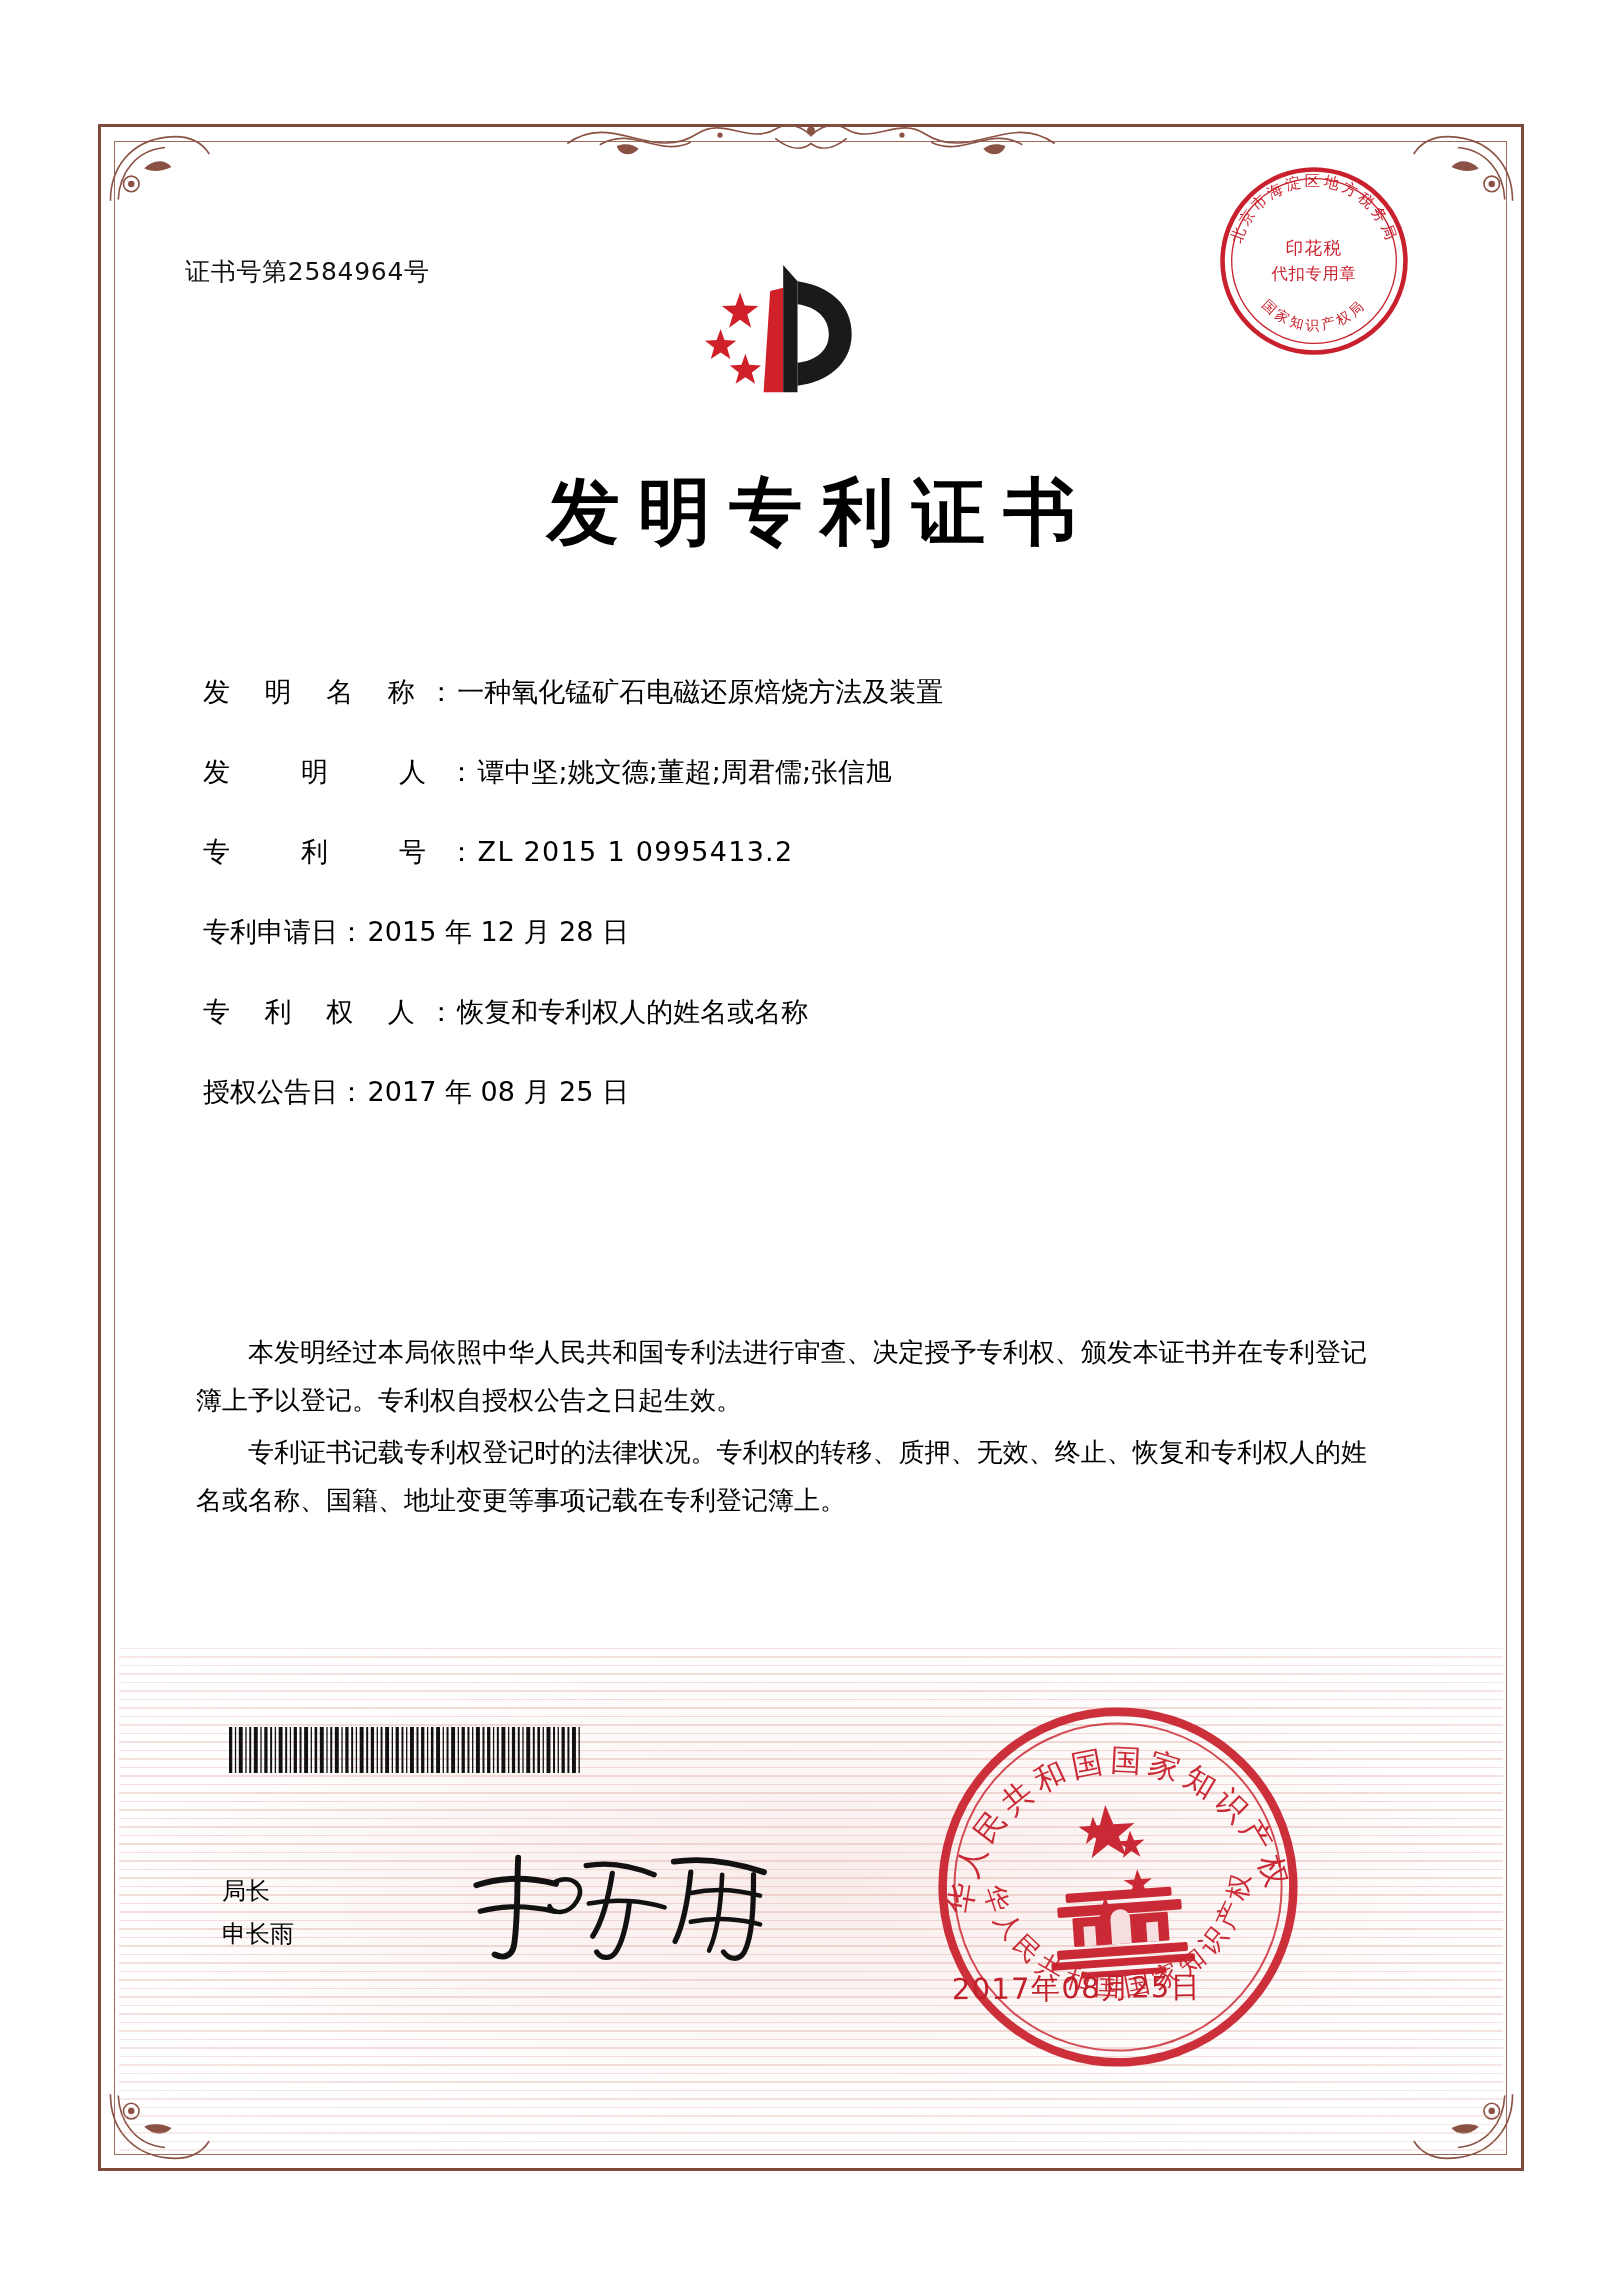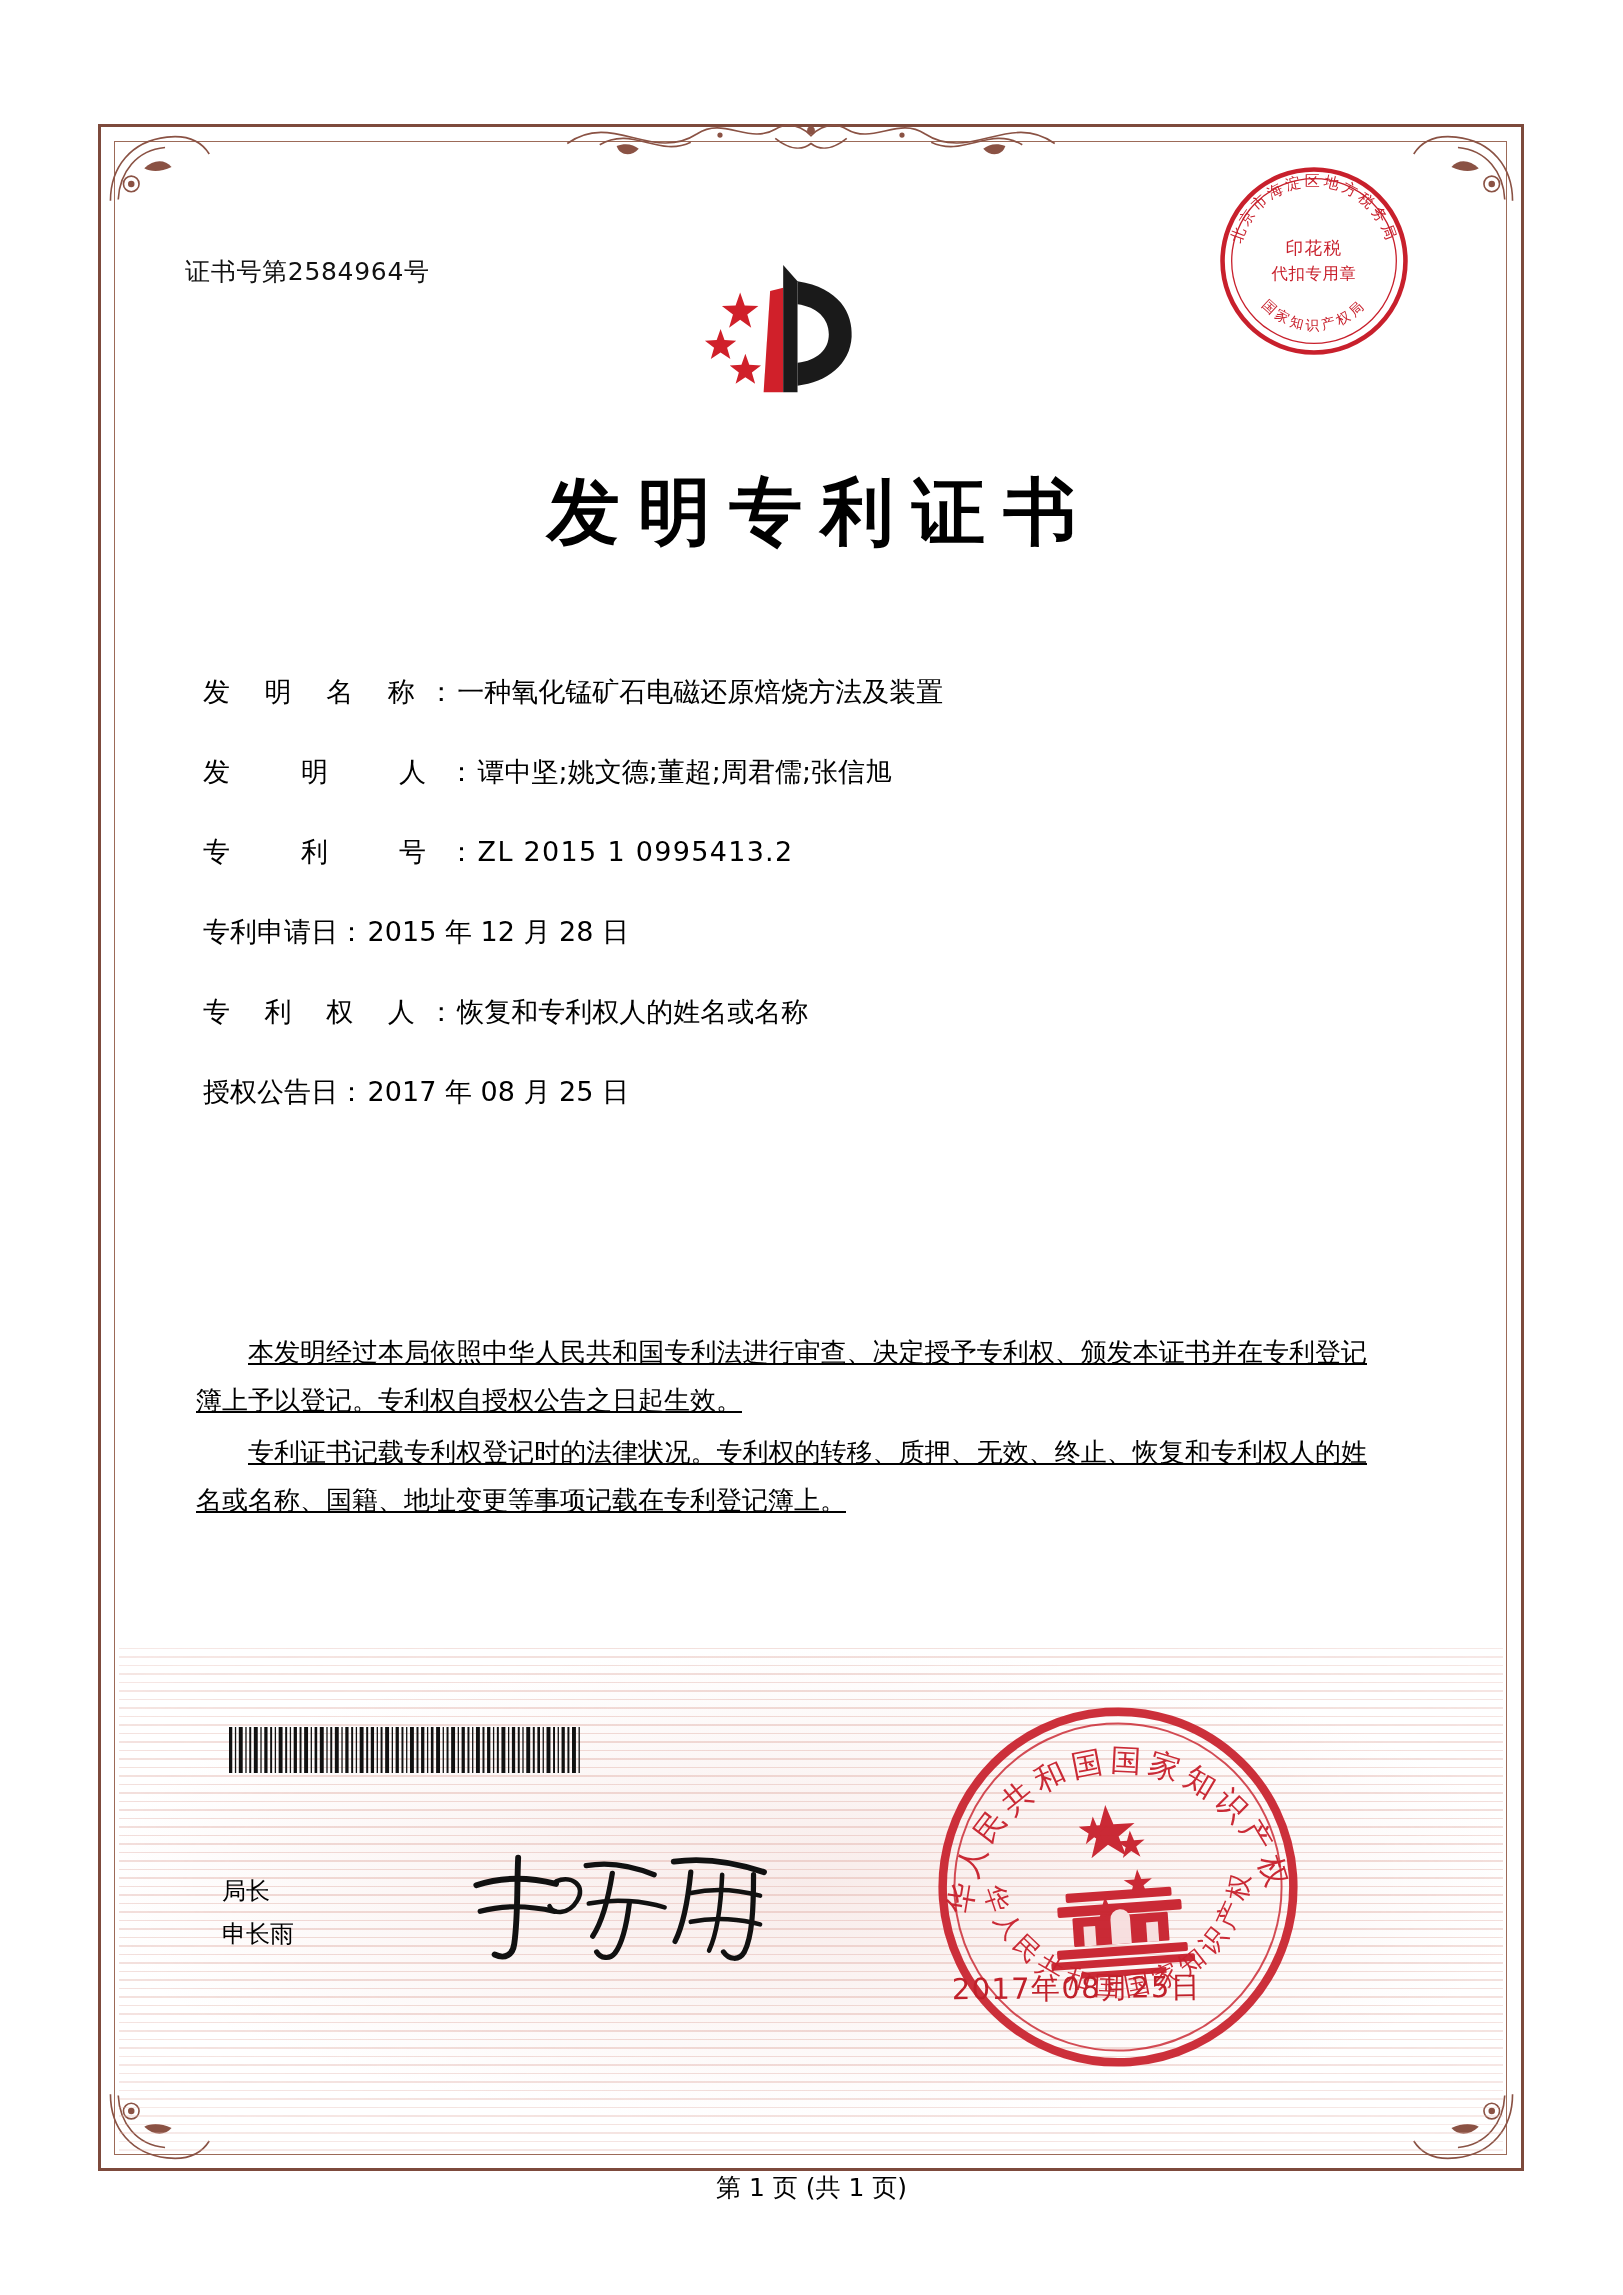--- a/index.html
+++ b/index.html
@@ -171,21 +171,20 @@
     width: 1171px;
     font-family: "DejaVu Serif", "Liberation Serif", serif;
     font-size: 26px;
     line-height: 48px;
     color: #000;
     text-align: justify;
   }
   .body-text p {
     margin: 0 0 3.9px 0;
     text-indent: 52px;
-    text-decoration: underline;
   }
 
   
   .barcode {
     position: absolute;
     left: 229px;
     top: 1727px;
     width: 392px;
     height: 46px;
   }
@@ -510,16 +509,15 @@
       <path d="M262 100 C 258 132, 252 160, 240 176 C 232 186, 218 184, 212 174" stroke-width="8"></path>
       <path d="M330 36 C 372 30, 420 36, 468 52" stroke-width="9"></path>
       <path d="M356 52 C 352 92, 346 130, 332 158" stroke-width="8"></path>
       <path d="M356 84 C 392 76, 432 80, 462 88" stroke-width="7"></path>
       <path d="M404 56 C 402 104, 396 146, 384 172" stroke-width="7"></path>
       <path d="M452 56 C 452 108, 450 150, 438 174 C 430 188, 414 186, 406 174" stroke-width="8"></path>
       <path d="M356 128 C 394 120, 434 124, 462 132" stroke-width="7"></path>
     </svg>
   </div>
 
-  <div class="footer-page">第 1 页 (共 1 页)</div>
 
 </div>
 
 
 </body></html>

